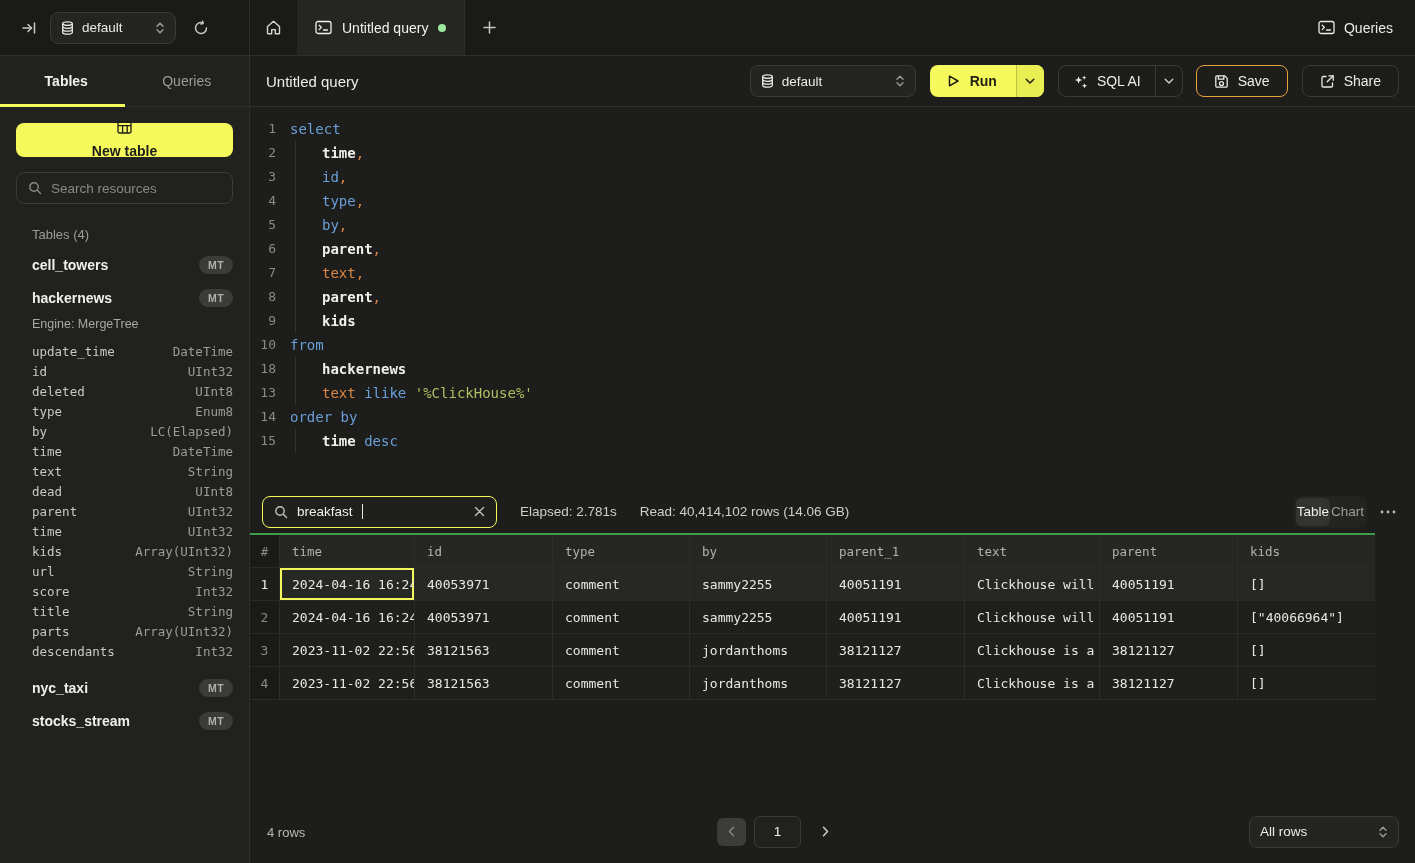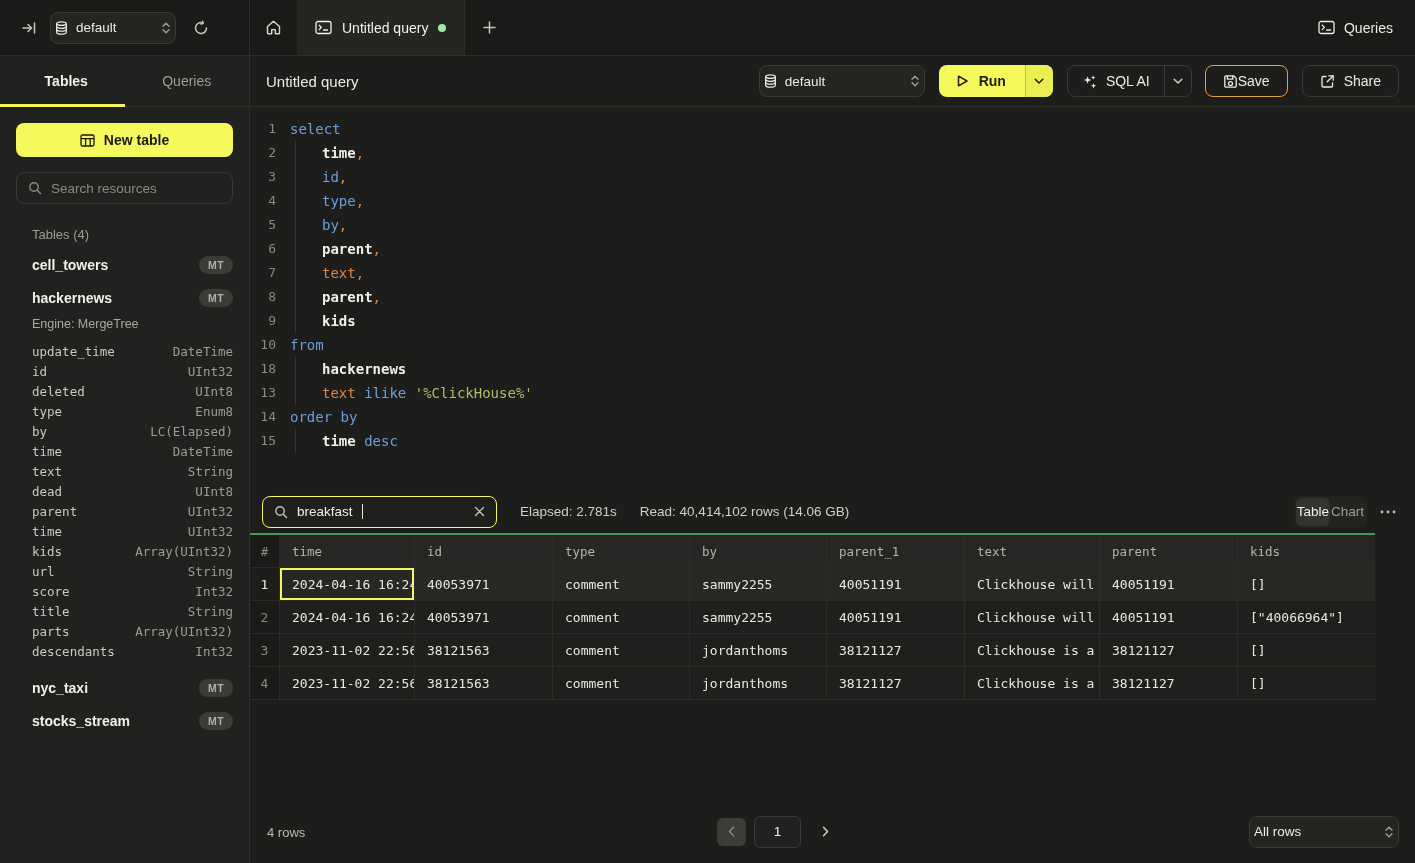--- a/index.html
+++ b/index.html
@@ -5,40 +5,40 @@
   * { margin:0; padding:0; box-sizing:border-box; }
   html,body { background:#141412; }
   body { font-family:"Liberation Sans", sans-serif; }
   .app { position:relative; width:1415px; height:863px; background:#1d1d1b; overflow:hidden; color:#ECECE6; }
   svg { display:block; }
 
   
   .topbar { position:absolute; top:0; left:0; width:1415px; height:56px; background:#1a1a18; border-bottom:1px solid #2e2e2b; display:flex; align-items:stretch; }
   .tb-left { width:250px; flex:none; display:flex; align-items:center; padding:0 14px 0 16px; border-right:1px solid #2e2e2b; }
   .icon-btn { width:26px; height:26px; display:flex; align-items:center; justify-content:center; color:#c7c7c1; cursor:pointer; flex:none; }
-  .select { height:32px; border:1px solid #3a3a38; background:#242421; border-radius:8px; display:flex; align-items:center; padding:0 4px; gap:8px; font-size:13.5px; color:#ECECE6; cursor:pointer; }
+  .select { height:32px; border:1px solid #3a3a38; background:#242421; border-radius:8px; display:flex; align-items:center; padding:0 10px; gap:8px; font-size:13.5px; color:#ECECE6; cursor:pointer; }
   .db-select { margin-left:8px; width:126px; }
   .select .grow-spacer { flex:1; }
   .tb-left .icon-btn.refresh { margin-left:12px; }
   .tabs { flex:1; display:flex; align-items:stretch; }
   .tab-home { width:47px; display:flex; align-items:center; justify-content:center; color:#d6d6d0; cursor:pointer; }
   .tab { display:flex; align-items:center; gap:10px; padding:0 18px; background:#252522; border-right:1px solid #2e2e2b; font-size:14px; color:#F2F2EC; cursor:pointer; }
   .tab .dot { width:8px; height:8px; border-radius:50%; background:#9CE89E; }
   .tab-plus { width:48px; display:flex; align-items:center; justify-content:center; color:#c7c7c1; cursor:pointer; }
   .tb-right { display:flex; align-items:center; padding-right:22px; }
   .queries-btn { display:flex; align-items:center; gap:9px; font-size:14px; color:#ECECE6; cursor:pointer; }
 
   
   .sidebar { position:absolute; top:56px; left:0; width:250px; bottom:0; background:#212120; border-right:1px solid #2e2e2b; }
   .side-tabs { height:51px; display:flex; border-bottom:1px solid #2e2e2b; }
   .side-tab { width:50%; display:flex; align-items:center; justify-content:center; font-size:14px; color:#9c9c96; position:relative; cursor:pointer; }
   .side-tab.active { color:#F2F2EC; font-weight:bold;padding-left:8px; }
   .side-tab.active::after { content:""; position:absolute; left:0; right:0; bottom:-1px; height:3px; background:#F5F95B; }
   .side-content { padding:16px 16px 0 16px; }
-  .new-table-btn { width:100%; height:34px; border:none; border-radius:8px; background:#F5F95B; color:#1b1b19; font-family:inherit; font-size:14px; font-weight:bold; display:flex; align-items:center; justify-content:center; gap:9px; cursor:pointer; }
+  .new-table-btn { width:100%; height:34px; border:none; border-radius:8px; background:#F5F95B; color:#1b1b19; font-family:inherit; font-size:14px; font-weight:bold; display:flex; align-items:center; justify-content:center; gap:9px; cursor:pointer;flex-direction:column; }
   .side-search { margin-top:15px; height:32px; border:1px solid #3a3a38; border-radius:8px; background:transparent; display:flex; align-items:center; gap:9px; padding:0 11px; color:#8a8a84; }
   .side-search input { border:none; outline:none; background:transparent; color:#ECECE6; font-family:inherit; font-size:13.5px; width:100%; }
   .side-search input::placeholder { color:#8a8a84; }
   .section-label { margin:23px 0 6px 16px; font-size:13px; color:#9c9c96; }
   .table-item { height:33px; display:flex; align-items:center; justify-content:space-between; padding-left:16px; cursor:pointer; }
   .table-item .tname { font-size:14px; font-weight:bold; color:#F0F0EA; }
   .badge { background:#3b3b38; color:#b0b0aa; font-size:10.5px; font-weight:bold; letter-spacing:.4px; padding:3px 9px; border-radius:999px; }
   .engine-line { padding:3px 0 6px 16px; font-size:12.5px; color:#a8a8a2; }
   .cols-list { padding:4px 0 10px 16px; font-family:"DejaVu Sans Mono", monospace; font-size:12.5px; }
   .col-row { height:20px; display:flex; align-items:center; justify-content:space-between; }
@@ -50,21 +50,21 @@
   .main-header { height:51px; border-bottom:1px solid #2e2e2b; display:flex; align-items:center; padding:0 16px; }
   .page-title { font-size:15px; color:#ECECE6; margin-right:auto; }
   .hdr-select { width:166px; margin-right:14px; }
   .btn { height:32px; border-radius:8px; border:1px solid #3a3a38; background:transparent; color:#ECECE6; font-family:inherit; font-size:14px; display:inline-flex; align-items:center; cursor:pointer; }
   .run-btn { border:none; background:#F5F95B; color:#1f1f12; overflow:hidden; padding:0; margin-right:14px; }
   .run-main { display:flex; align-items:center; gap:10px; padding:0 19px 0 17px; height:32px; font-weight:bold; }
   .run-caret { width:28px; height:32px; display:flex; align-items:center; justify-content:center; background:#E9EF52; border-left:1px solid rgba(60,60,20,.25); }
   .sqlai-btn { padding:0; margin-right:13px; overflow:hidden; }
   .sqlai-main { display:flex; align-items:center; gap:9px; padding:16px 14px; height:32px; }
   .sqlai-caret { width:27px; height:32px; display:flex; align-items:center; justify-content:center; border-left:1px solid #3a3a38; color:#c7c7c1; }
-  .save-btn { border:1.5px solid #E6A23C; padding:0 17px; margin-right:14px; }
+  .save-btn { border:1.5px solid #E6A23C; padding:0 17px; gap:9px; margin-right:14px; }
   .share-btn { padding:0 17px; gap:9px; }
 
   
   .editor { position:absolute; top:51px; left:0; right:0; height:383px; padding-top:10px; font-family:"DejaVu Sans Mono", monospace; font-size:14px; cursor:text; }
   .eline { height:24px; display:flex; line-height:24px; }
   .eln { width:26px; flex:none; text-align:right; color:#8a8a84; font-size:13px; }
   .ecode { margin-left:14px; position:relative; white-space:pre; }
   .ecode.ind { padding-left:32px; }
   .ecode.ind::before { content:""; position:absolute; left:5px; top:0; height:24px; width:1px; background:#34342f; }
   .tok-k { color:#6B9FD9; }

